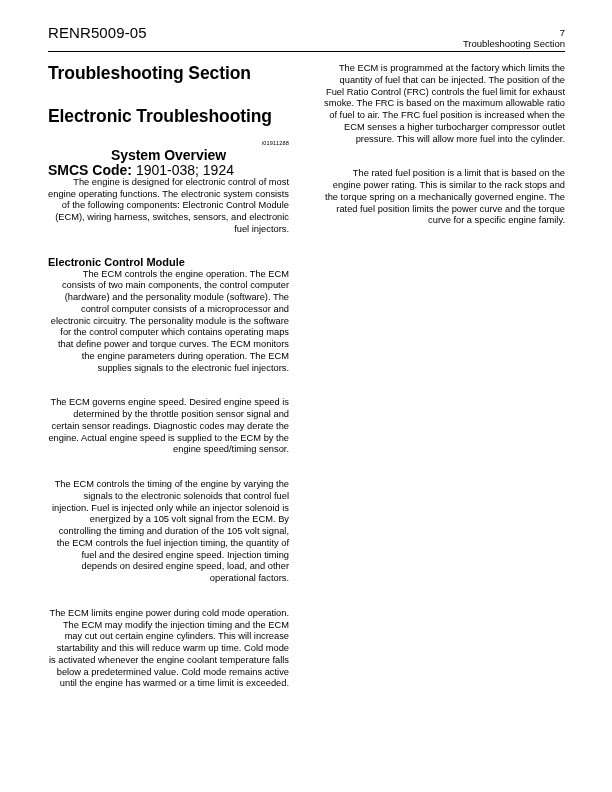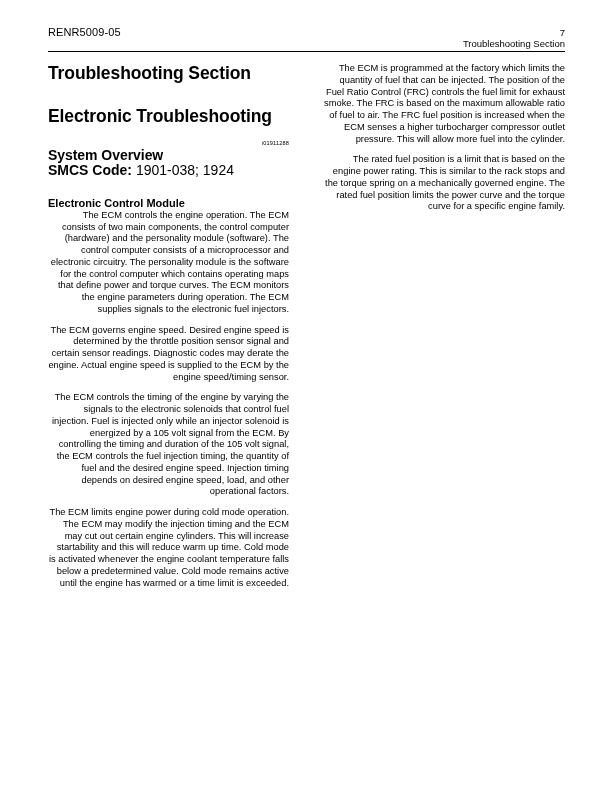--- a/index.html
+++ b/index.html
@@ -32,21 +32,21 @@
   }
   .header-row {
     position: relative;
     width: 100%;
     height: 13px;
   }
   .doc-number {
     position: absolute;
     left: 0;
     top: 0;
-    font-size: 11px;
+    font-size: 15px;
     line-height: 11px;
     letter-spacing: 0.1px;
     white-space: nowrap;
     text-align: center;
   }
   .page-number {
     position: absolute;
     right: 0;
     top: 0;
     font-size: 9.5px;
@@ -100,20 +100,21 @@
   h1.h-title.second {
     margin-top: 22px;
   }
   h2.h-sub {
     font-size: 14px;
     line-height: 17px;
     font-weight: bold;
     margin: 0;
     padding: 0;
     letter-spacing: -0.05px;
+    text-align: center;
   }
   h2.h-sub.gap {
     margin-top: 23px;
   }
   h3.h-minor {
     font-size: 11px;
     line-height: 14px;
     font-weight: bold;
     margin: 0;
     padding: 0;
@@ -135,21 +136,21 @@
   
   p.body {
     font-size: 9.3px;
     line-height: 11.75px;
     margin: 0;
     padding: 0;
     text-align: right;
     letter-spacing: 0.005px;
   }
   p.body + p.body {
-    margin-top: 9px;
+    margin-top: 23px;
   }
   .smcs {
     font-size: 14px;
     line-height: 11.75px;
     margin: 1px 0 0 0;
     padding: 0;
   }
   .smcs .label {
     font-weight: bold;
   }
@@ -183,20 +184,21 @@
       <h1 class="h-title second">Electronic Troubleshooting</h1>
 
       <div class="ref-id">i01911288</div>
 
       <h2 class="h-sub">System Overview</h2>
 
       <p class="smcs">
         <span class="label">SMCS Code:</span><span> 1901-038; 1924</span>
       </p>
 
+      <p class="body after-smcs">The engine is designed for electronic control of most engine operating functions. The electronic system consists of the following components: Electronic Control Module (ECM), wiring harness, switches, sensors, and electronic fuel injectors.</p>
 
 
       <h3 class="h-minor gap">Electronic Control Module</h3>
 
       <p class="body after-head">The ECM controls the engine operation. The ECM consists of two main components, the control computer (hardware) and the personality module (software). The control computer consists of a microprocessor and electronic circuitry. The personality module is the software for the control computer which contains operating maps that define power and torque curves. The ECM monitors the engine parameters during operation. The ECM supplies signals to the electronic fuel injectors.</p>
 
       <p class="body">The ECM governs engine speed. Desired engine speed is determined by the throttle position sensor signal and certain sensor readings. Diagnostic codes may derate the engine. Actual engine speed is supplied to the ECM by the engine speed/timing sensor.</p>
 
 
       <p class="body after-head">The ECM controls the timing of the engine by varying the signals to the electronic solenoids that control fuel injection. Fuel is injected only while an injector solenoid is energized by a 105 volt signal from the ECM. By controlling the timing and duration of the 105 volt signal, the ECM controls the fuel injection timing, the quantity of fuel and the desired engine speed. Injection timing depends on desired engine speed, load, and other operational factors.</p>

